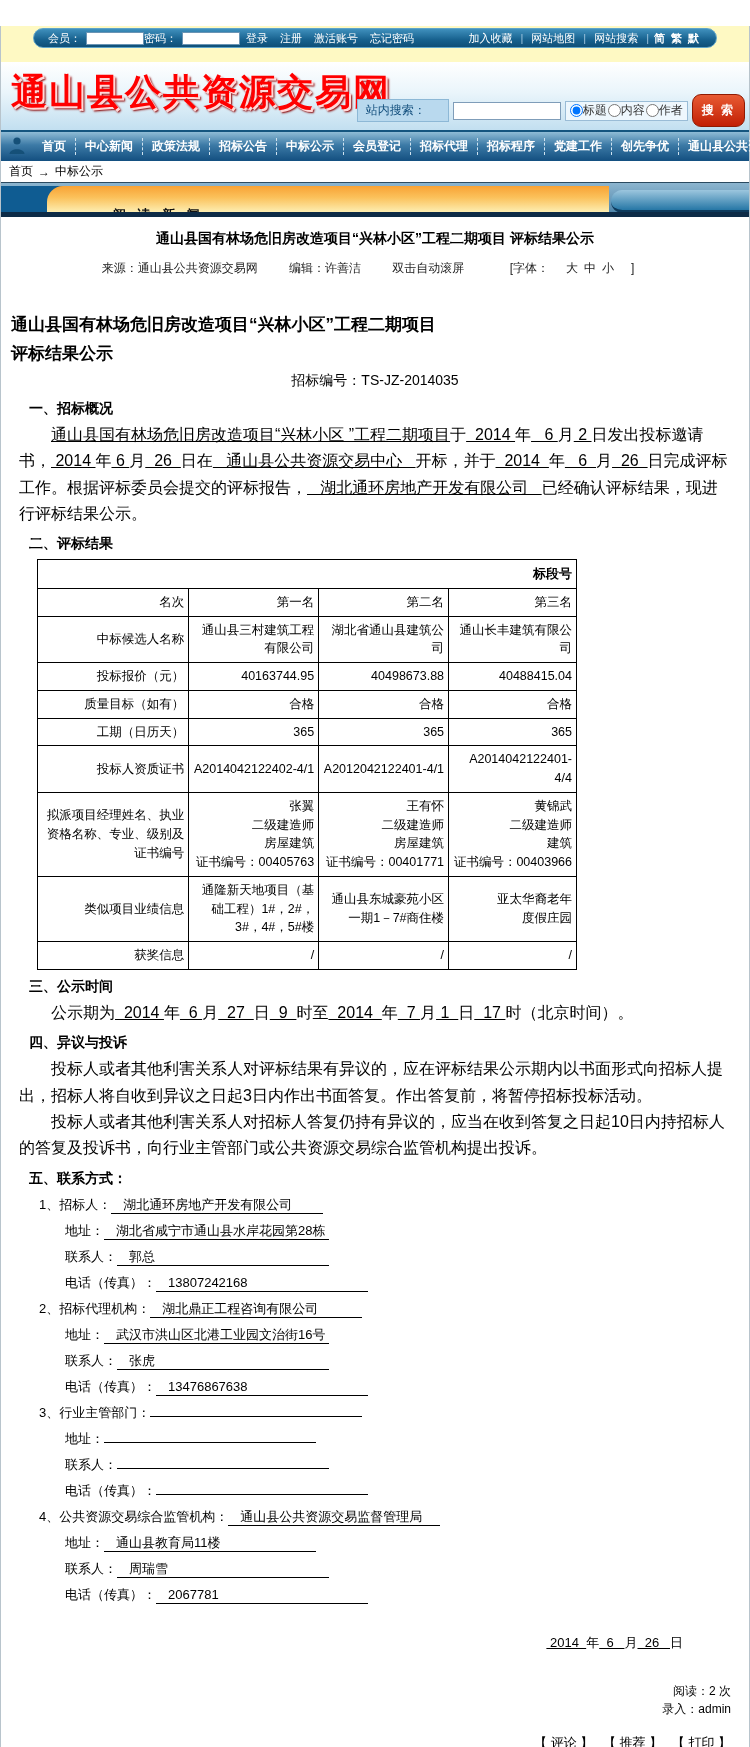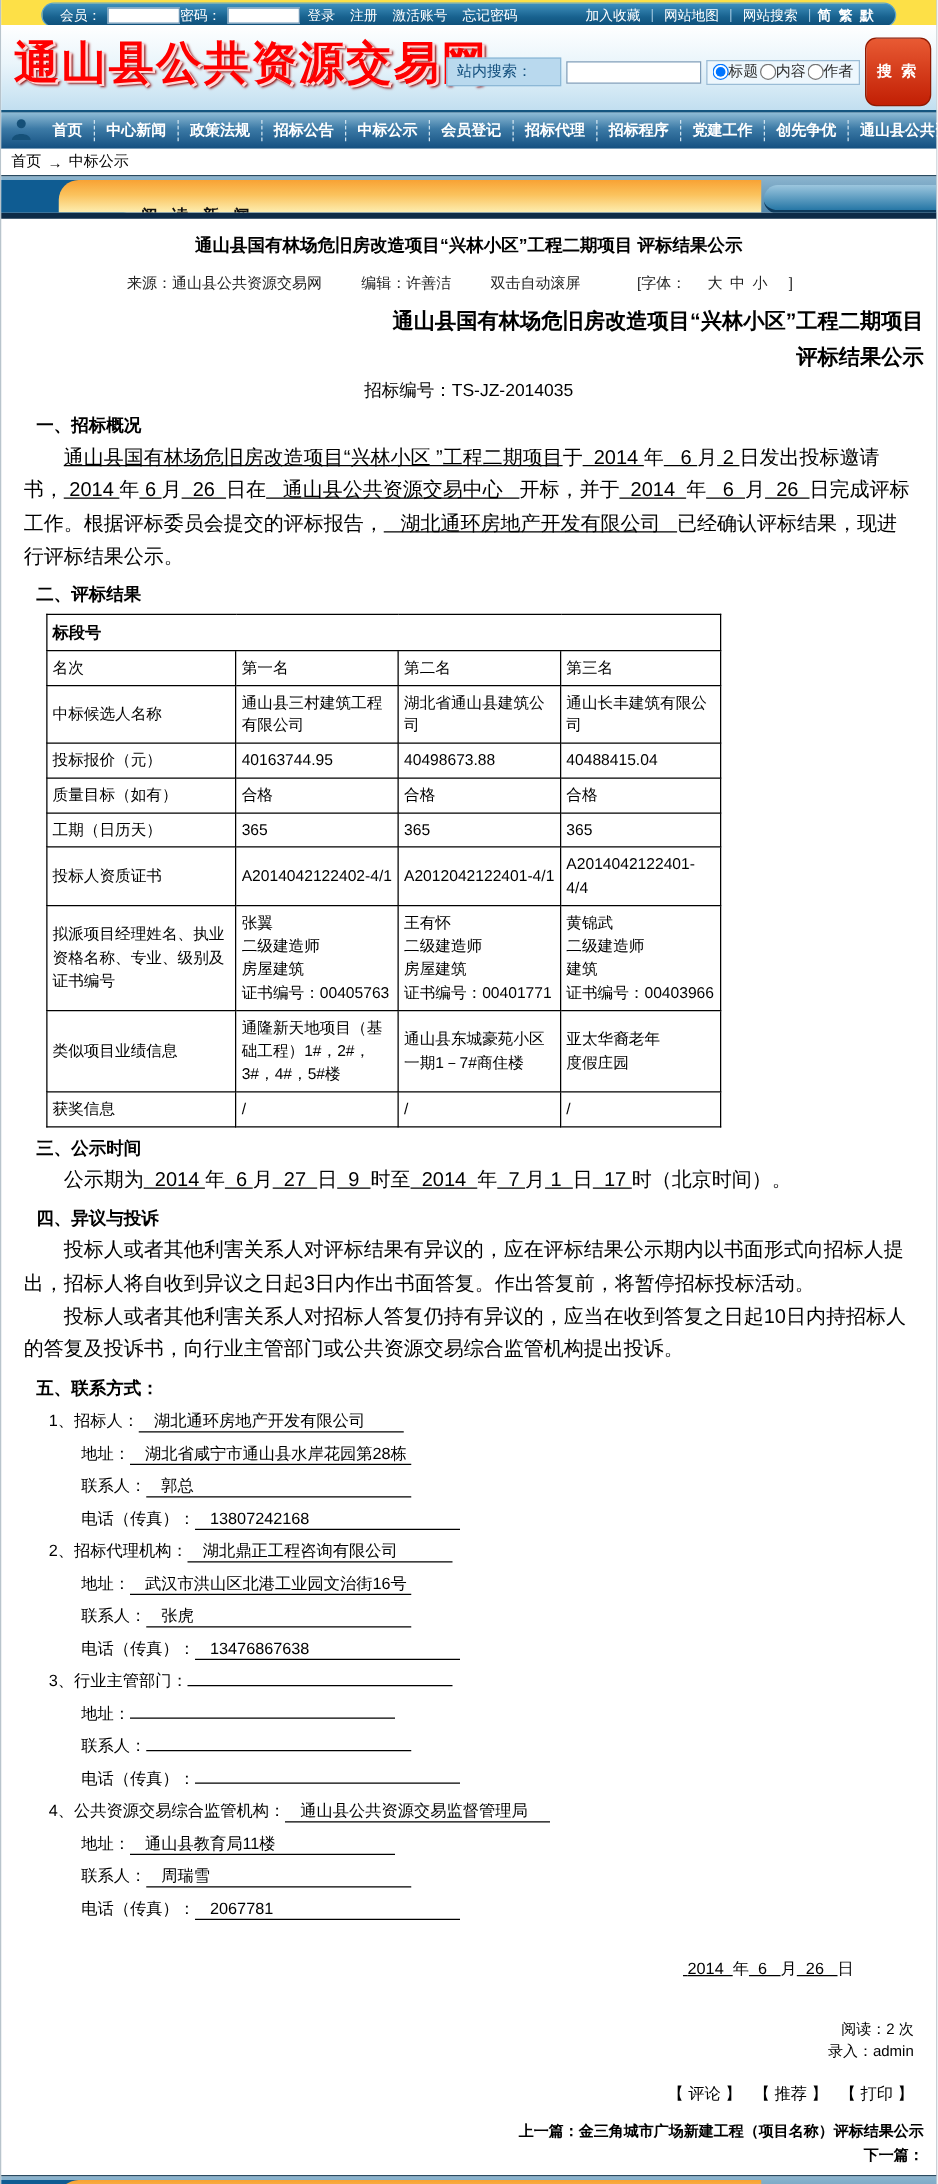--- a/index.html
+++ b/index.html
@@ -5,21 +5,21 @@
   * { box-sizing: border-box; margin: 0; padding: 0; }
   html,body { background:#fff; }
   body {
     width: 750px; min-height: 1747px; margin: 0 auto;
     font-family: "Liberation Sans", "DejaVu Sans", sans-serif;
     color: #000; font-size: 12px;
   }
   .page { width: 750px; position: relative; border-left:1px solid #b8c4cc; border-right:1px solid #b8c4cc; }
 
   
-  .topbar { height: 20px; background: #fde047; padding: 2px 0 0; }
+  .topbar { height: 36px; background: #fef9c3; padding: 2px 0 0; margin-top: 26px; }
   .topbar-pill {
     margin: 0 32px; height: 20px; border-radius: 10px;
     background: linear-gradient(#3f90bd, #17618e 60%, #0f4f78);
     border: 1px solid #5ea4c9;
     display: flex; align-items: center; color: #fff; font-size: 11px; padding: 0 14px;
   }
   .topbar-pill .grp { display: flex; align-items: center; gap: 5px; }
   .topbar-pill input { width: 58px; height: 13px; border: 1px solid #6a94b4; font-size: 10px; }
   .tb-link { color: #fff; margin: 0 6px; cursor: pointer; }
   .tb-right { margin-left: auto; display: flex; align-items: center; }
@@ -33,21 +33,21 @@
     font-size: 36px; font-weight: bold; color: #ff0000; letter-spacing: 2px;
     text-shadow: 2px 2px 0 #ffd9d9, 3px 3px 2px #8a0000;
   }
   .search-row { position: absolute; right: 4px; bottom: 3px; display: flex; align-items: center; gap: 4px; font-size: 12px; }
   .search-label { background: #b9d9ee; border: 1px solid #8db8d6; color: #134f7d; padding: 2px 8px; min-width: 92px; }
   .search-input { width: 108px; height: 18px; border: 1px solid #7f9db9; }
   .search-opts { border: 1px solid #9abcd6; background: #eef7fd; padding: 1px 4px; display: flex; align-items: center; gap: 1px; height: 20px; }
   .search-opts label { display: inline-flex; align-items: center; color: #333; cursor: pointer; }
   .search-btn {
     background: linear-gradient(#e85a33,#c21f04); color: #fff; font-weight: bold;
-    border: 1px solid #8f1a02; border-radius: 9px; padding: 18px 9px; font-size: 12px; cursor: pointer; letter-spacing: 2px;
+    border: 1px solid #8f1a02; border-radius: 9px; padding: 7px 9px; font-size: 12px; cursor: pointer; letter-spacing: 2px;
   }
 
   
   .nav { height: 29px; background: linear-gradient(#8fbcd6,#3c7aa6 45%, #134f80); display: flex; align-items: center; color: #fff; font-size: 12px; font-weight: bold; }
   .nav-person { margin: 0 8px; flex: none; }
   .nav-item { padding: 0 9px; border-right: 1px dashed #cfe3f0; cursor: pointer; white-space: nowrap; }
   .nav-item:last-of-type { border-right: none; }
   .nav-spacer { flex: 1; }
 
   
@@ -61,29 +61,29 @@
   .b-capR { position: absolute; right: 0; top: 7px; width: 138px; height: 23px; background: linear-gradient(#9cc6de,#2677a6); border-radius: 16px 0 0 16px; border-bottom: 3px solid #0d3a5c; }
   .b-label { position: absolute; left: 112px; top: 23px; font-weight: bold; font-size: 13px; letter-spacing: 4px; color: #111; }
   .navy-strip { height: 5px; background: #0d2b47; }
 
   
   .article { padding: 0 10px; }
   .list-title { text-align: center; font-weight: bold; font-size: 14px; margin-top: 13px; }
   .meta { text-align: center; font-size: 12px; margin-top: 12px; color: #222; }
   .meta span { margin: 0 14px; }
   .meta .fs { margin: 0 3px; cursor: pointer; }
-  .main-title { text-align: right; font-size: 17px; font-weight: bold; margin-top: 8px; line-height: 1.7; }
+  .main-title { text-align: left; font-size: 17px; font-weight: bold; margin-top: 34px; line-height: 1.7; }
   .bid-no { text-align: center; font-size: 14px; margin: 3px 0 10px; }
   .sec-h { font-weight: bold; font-size: 14px; margin: 8px 0 4px 18px; }
   .para { font-size: 16px; line-height: 1.65; margin: 0 8px; text-indent: 2em; }
   .u { text-decoration: underline; white-space: pre-wrap; }
 
   
   table.result { border-collapse: collapse; margin: 6px 0 8px 26px; width: 540px; font-size: 12.5px; background: #fff; }
-  table.result th, table.result td { border: 1px solid #000; text-align: left; padding: 4px 4px; white-space: pre-line; vertical-align: middle; line-height: 1.5; margin-top: 20px; }
+  table.result th, table.result td { border: 1px solid #000; text-align: right; padding: 4px 4px; white-space: pre-line; vertical-align: middle; line-height: 1.5; margin-top: 20px; }
   table.result th { font-weight: bold; font-size: 13px; }
   td.lbl { width: 152px; }
 
   
   .contacts { margin-left: 28px; font-size: 13px; line-height: 2.0; }
   .c-line { white-space: nowrap; }
   .c-ind { margin-left: 26px; }
   .c-value { display: inline-block; min-width: 212px; border-bottom: 1px solid #000; padding: 0 4px 0 12px; line-height: 1.25; }
 
   

